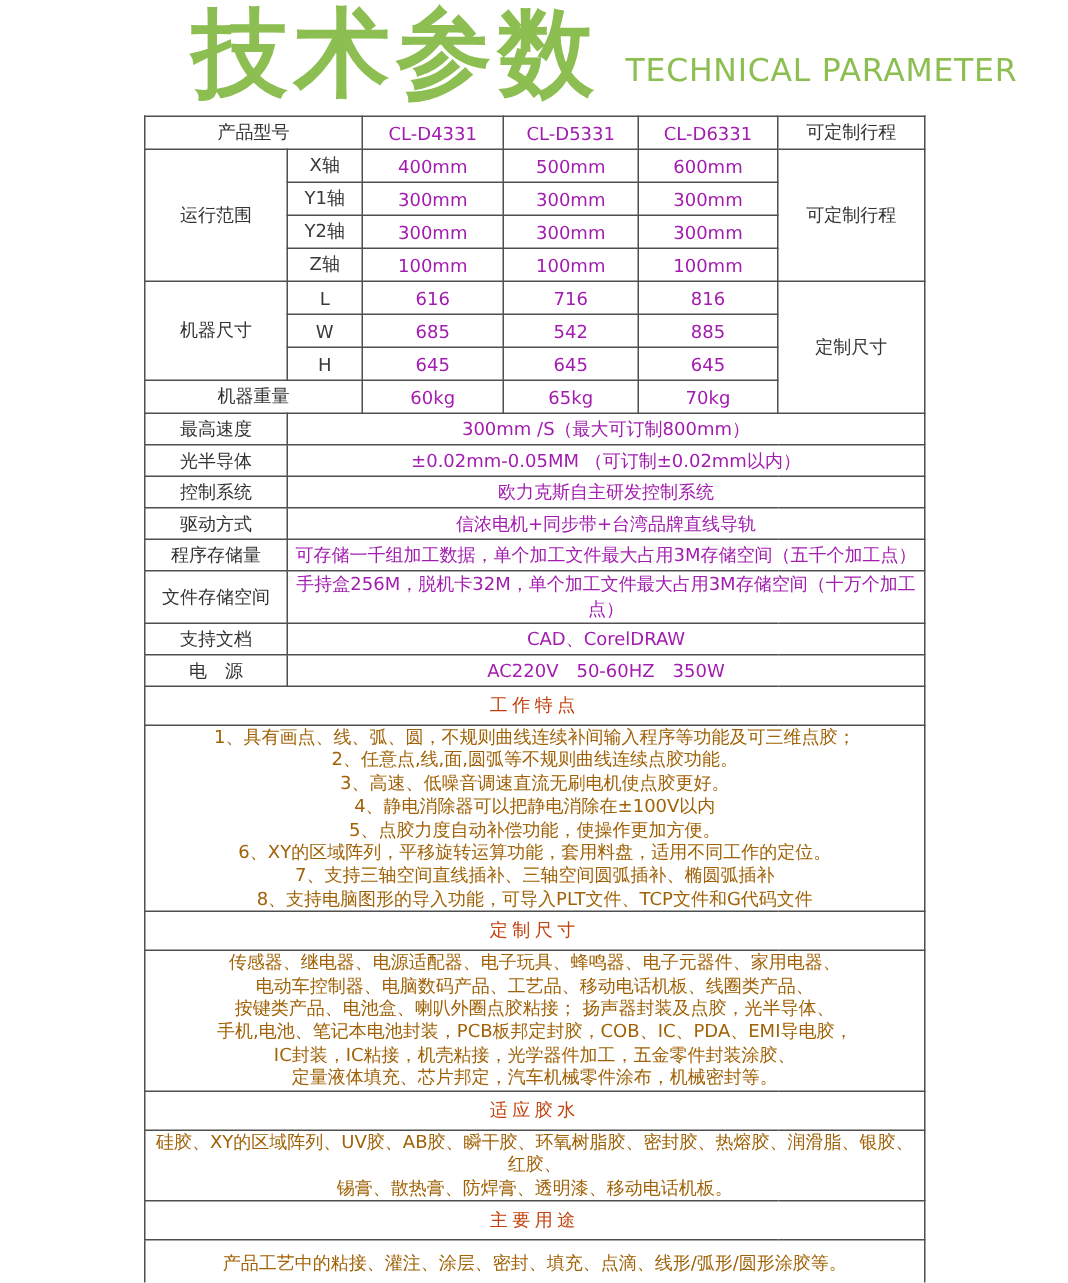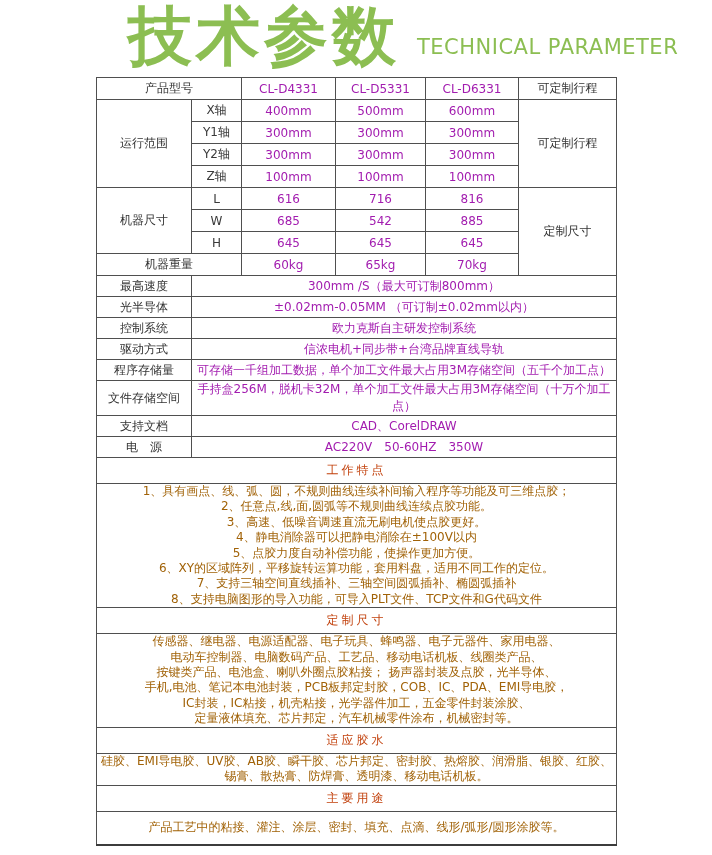--- a/index.html
+++ b/index.html
@@ -190,21 +190,21 @@
         <div class="line">IC封装，IC粘接，机壳粘接，光学器件加工，五金零件封装涂胶、</div>
         <div class="line">定量液体填充、芯片邦定，汽车机械零件涂布，机械密封等。</div>
       </td>
     </tr>
 
     <tr>
       <td class="section-header" colspan="6">适应胶水</td>
     </tr>
     <tr>
       <td class="section-body" colspan="6">
-        <div class="line">硅胶、EMI导电胶、UV胶、AB胶、瞬干胶、芯片邦定、密封胶、热熔胶、润滑脂、银胶、红胶、</div>
+        <div class="line">硅胶、XY的区域阵列、UV胶、AB胶、瞬干胶、环氧树脂胶、密封胶、热熔胶、润滑脂、银胶、红胶、</div>
         <div class="line">锡膏、散热膏、防焊膏、透明漆、移动电话机板。</div>
       </td>
     </tr>
 
     <tr>
       <td class="section-header" colspan="6">主要用途</td>
     </tr>
     <tr>
       <td class="section-body centered" colspan="6">
         <div class="line">产品工艺中的粘接、灌注、涂层、密封、填充、点滴、线形/弧形/圆形涂胶等。</div>

